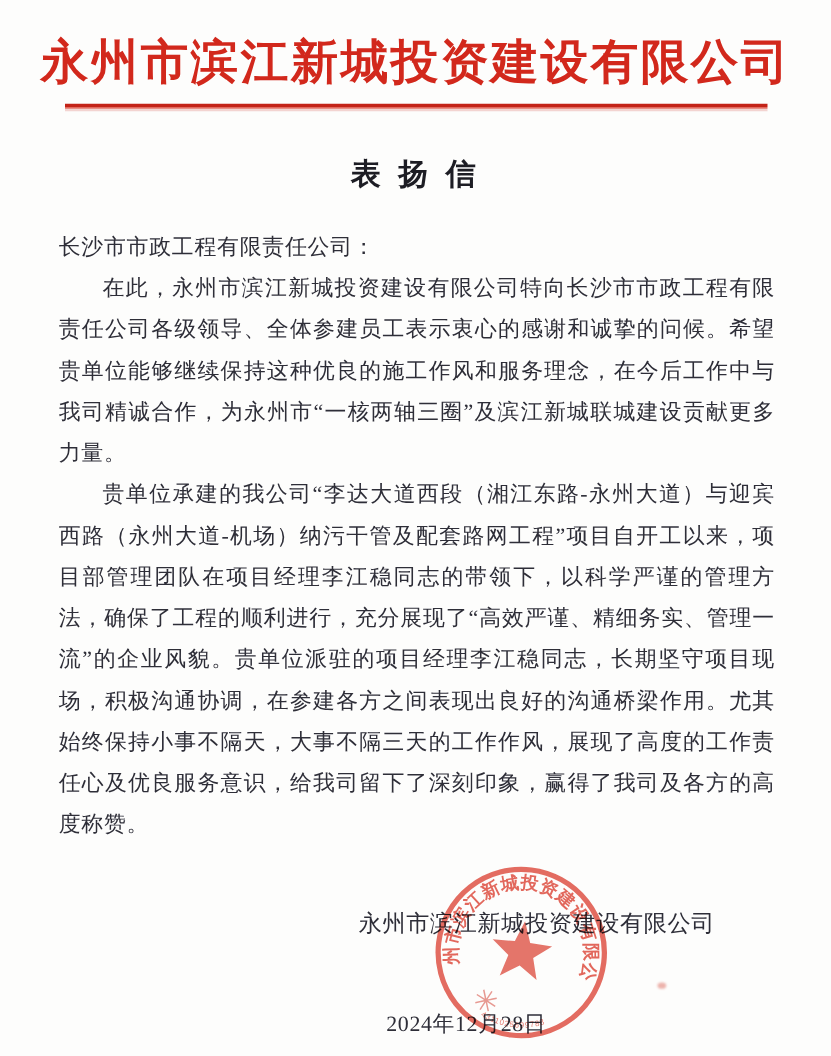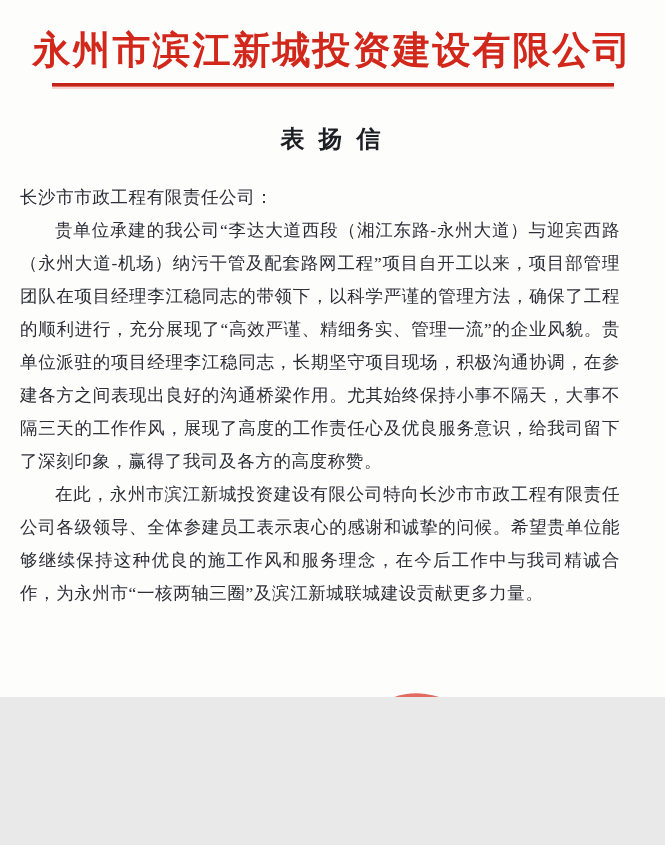--- a/index.html
+++ b/index.html
@@ -1,18 +1,18 @@
 <!DOCTYPE html>
 <html><head>
 <meta charset="utf-8">
 <style>
   html,body{margin:0;padding:0;background:#e9e9e9;}
   .page{
     position:relative;
-    width:665px;height:697px;
+    width:665px;height:845px;
     margin:0 auto;
     background:#fdfdfc;
     overflow:hidden;
     font-family:"Liberation Serif","DejaVu Serif",serif;
     color:#2e2e38;
   }
   
   .letterhead{
     margin:26px 24px 0;
     text-align:center;
@@ -33,21 +33,21 @@
   .letter-title{
     margin-top:36px;
     text-align:center;
     font-size:24px;
     font-weight:bold;
     letter-spacing:4px;
     color:#1d1d24;
   }
   
   .body{
-    margin:26px 45px 0 20px;
+    margin:26px 45px 0 47px;
     font-size:17.5px;
     line-height:33px;
     letter-spacing:0.6px;
     text-align:justify;
   }
   .salutation{margin:0;}
   .body p.para{margin:0;text-indent:2em;}
   
   .sig-company{
     position:absolute;left:287px;top:726px;
@@ -85,22 +85,22 @@
 <div class="page">
 
   <div class="letterhead">永州市滨江新城投资建设有限公司</div>
 
   <div class="rule"></div>
 
   <div class="letter-title">表 扬 信</div>
 
   <div class="body">
     <p class="salutation">长沙市市政工程有限责任公司：</p>
+    <p class="para">在此，永州市滨江新城投资建设有限公司特向长沙市市政工程有限责任公司各级领导、全体参建员工表示衷心的感谢和诚挚的问候。希望贵单位能够继续保持这种优良的施工作风和服务理念，在今后工作中与我司精诚合作，为永州市“一核两轴三圈”及滨江新城联城建设贡献更多力量。</p>
     <p class="para">贵单位承建的我公司“李达大道西段（湘江东路-永州大道）与迎宾西路（永州大道-机场）纳污干管及配套路网工程”项目自开工以来，项目部管理团队在项目经理李江稳同志的带领下，以科学严谨的管理方法，确保了工程的顺利进行，充分展现了“高效严谨、精细务实、管理一流”的企业风貌。贵单位派驻的项目经理李江稳同志，长期坚守项目现场，积极沟通协调，在参建各方之间表现出良好的沟通桥梁作用。尤其始终保持小事不隔天，大事不隔三天的工作作风，展现了高度的工作责任心及优良服务意识，给我司留下了深刻印象，赢得了我司及各方的高度称赞。</p>
-    <p class="para">在此，永州市滨江新城投资建设有限公司特向长沙市市政工程有限责任公司各级领导、全体参建员工表示衷心的感谢和诚挚的问候。希望贵单位能够继续保持这种优良的施工作风和服务理念，在今后工作中与我司精诚合作，为永州市“一核两轴三圈”及滨江新城联城建设贡献更多力量。</p>
   </div>
 
   <div class="sig-company">永州市滨江新城投资建设有限公司</div>
 
   <div class="sig-date">2024年12月28日</div>
 
   <div class="seal">
     <svg viewBox="0 0 200 200">
       <defs>
         <path id="arcName" d="M 33.8,130.9 A 73,73 0 1 1 166.2,130.9" fill="none"></path>

